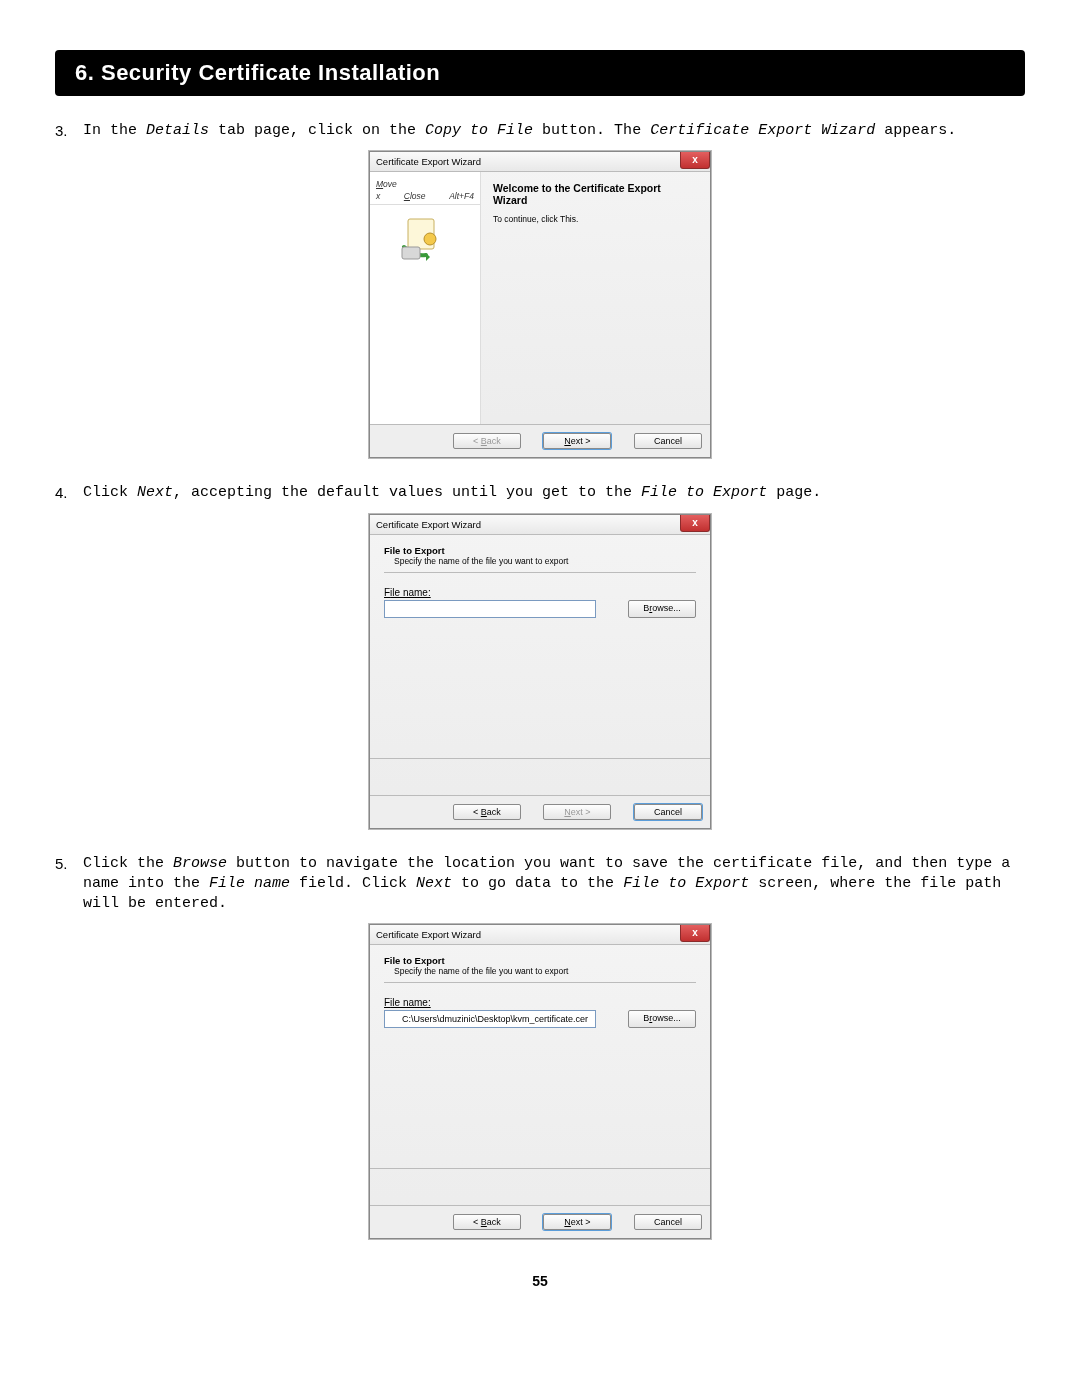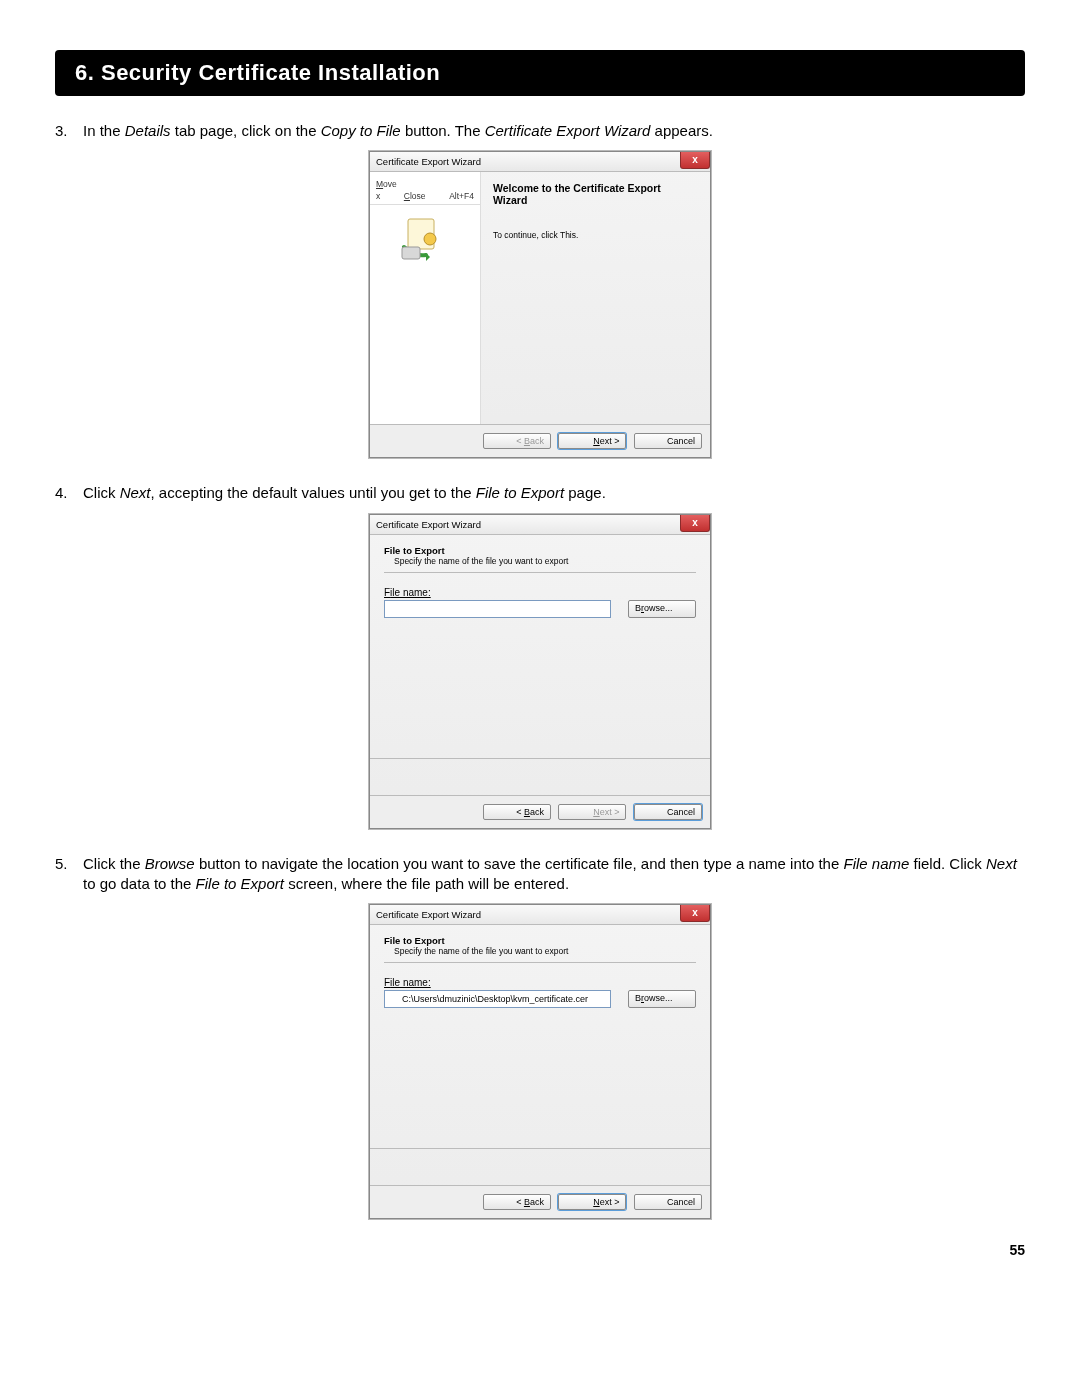--- a/index.html
+++ b/index.html
@@ -32,20 +32,21 @@
   ol.steps > li {
     display: flex;
     margin-bottom: 10px;
   }
   ol.steps > li .num {
     width: 28px;
     flex-shrink: 0;
   }
   ol.steps > li .txt {
     flex: 1;
+    font-family: Liberation Mono, monospace;
   }
   .em { font-style: italic; }
   .fig-wrap {
     text-align: center;
     margin: 8px 0 20px 0;
   }
   .wizard {
     display: inline-block;
     width: 340px;
     border: 1px solid #888;
@@ -87,34 +88,34 @@
     border-right: 1px solid #ddd;
     padding: 4px 0 0 0;
     position: relative;
   }
   .sysmenu {
     font-size: 8.5px;
     color:#333;
     padding: 2px 6px;
     border-bottom: 1px solid #ddd;
   }
-  .sysmenu .row { display:flex; justify-content:space-between; padding:1px 0;}
+  .sysmenu .row { display:flex; justify-content:space-between; padding:1px 0;font-style:italic;}
   .sysmenu .u { text-decoration: underline; }
   .cert-icon {
     width: 50px; height: 44px;
     margin: 12px auto 0 auto;
     position: relative;
   }
   .cert-icon svg { width:100%; height:100%; }
   .welcome-right {
     flex:1;
     padding: 10px 12px 6px 12px;
   }
   .welcome-right h4 {
-    margin:0 0 24px 0;
+    margin:0 0 8px 0;
     font-size: 10.5px;
     font-weight: bold;
   }
   .welcome-right p {
     margin: 0 0 8px 0;
     font-size: 8.5px;
     line-height: 1.3;
   }
   .btn-row {
     border-top: 1px solid #bbb;
@@ -123,21 +124,22 @@
     background: #eee;
   }
   .wbtn {
     display:inline-block;
     min-width: 54px;
     padding: 2px 6px;
     font-size: 9px;
     background: linear-gradient(#fefefe,#e6e6e6);
     border: 1px solid #8a8a8a;
     border-radius: 2px;
-    margin-left: 5px;
+    margin-left: 20px;
+    text-align:center;
   }
   .wbtn.default { box-shadow: 0 0 0 1px #5b9dd9; }
   .wbtn.disabled { color:#999; }
   .u { text-decoration: underline; }
 
   .inner-panel {
     padding: 10px 14px 0 14px;
     min-height: 250px;
   }
   .head-block {
@@ -154,24 +156,24 @@
     background:#fff;
     height:16px;
     font-size:9px;
     padding:0 17px;
     line-height:16px;
     overflow:hidden;
     white-space:nowrap;
   }
   .hr2 { border-top:1px solid #bbb; margin: 140px -14px 0 -14px; }
   .page-num {
-    text-align:right;
+    text-align:center;
     font-weight:bold;
     font-size:14px;
-    margin-top: 23px;
+    margin-top: 34px;
   }
 </style>
 </head>
 <body>
 
 <div class="page">
 
   <div class="header-banner">6. Security Certificate Installation</div>
 
   <ol class="steps">

